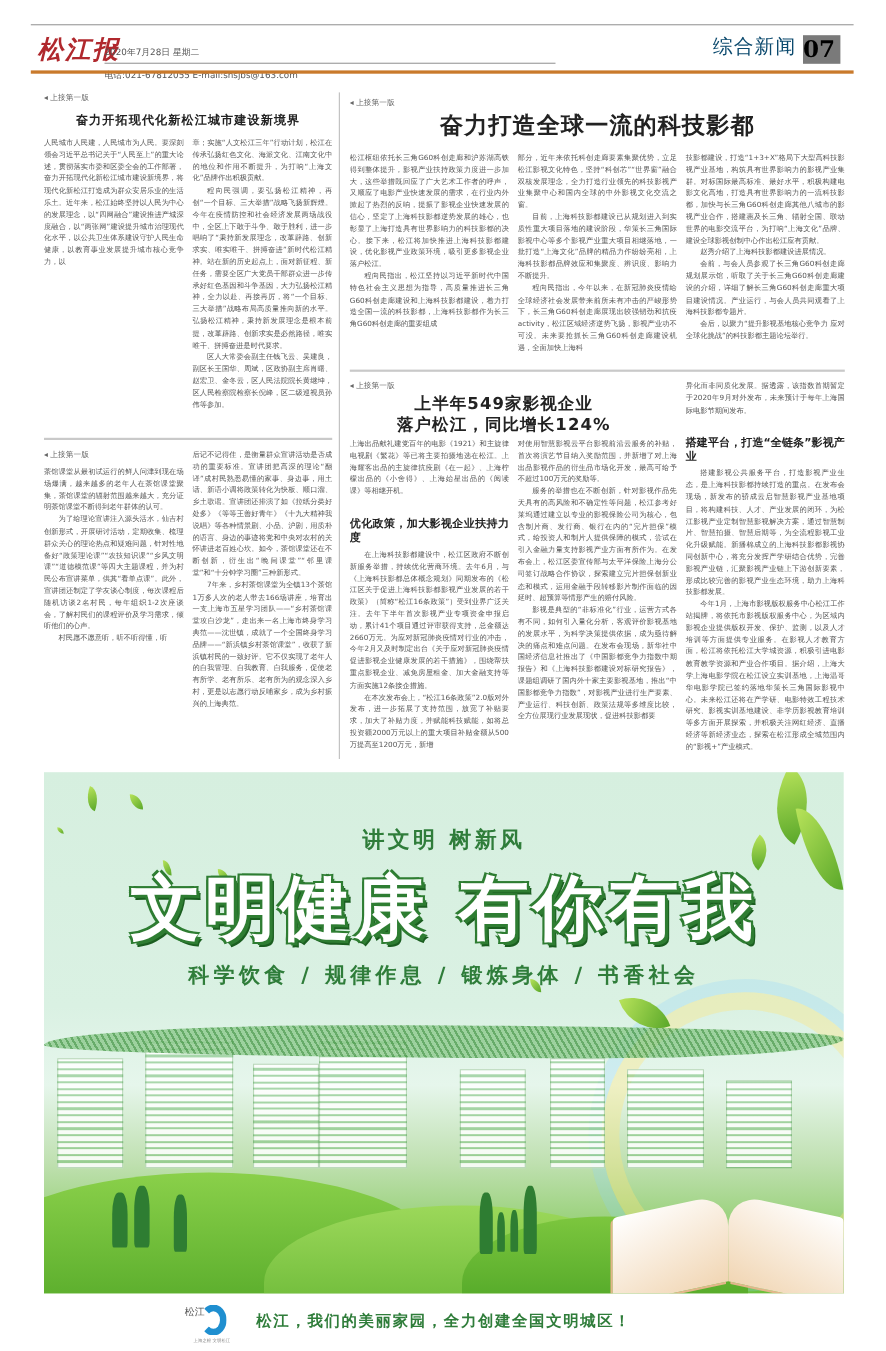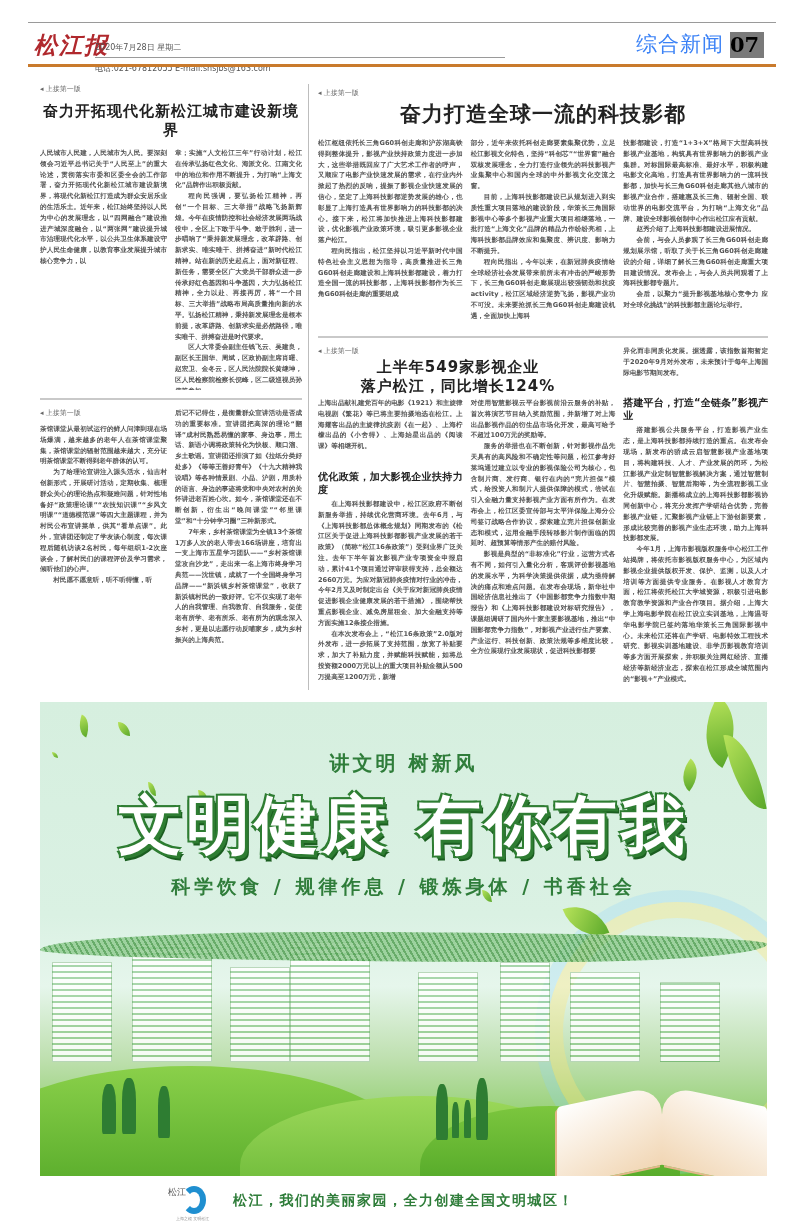--- a/index.html
+++ b/index.html
@@ -6,32 +6,32 @@
   html, body { width: 805px; height: 1228px; background: #ffffff; overflow: hidden; }
   body { font-family: "DejaVu Sans", "Liberation Sans", sans-serif; color: #333; position: relative; }
 
   
   .top-rule { position: absolute; left: 28px; top: 22px; width: 748px; height: 1px; background: #9a9a9a; }
   .masthead { position: absolute; left: 28px; top: 26px; width: 748px; height: 38px; }
   .logo { position: absolute; left: 6px; top: 4px; font-family: "DejaVu Serif", "Liberation Serif", serif; font-style: italic; font-weight: bold; font-size: 23px; color: #b0282d; letter-spacing: 2px; }
   .meta { position: absolute; left: 67px; top: 16px; width: 410px; font-size: 8px; color: #555; }
   .meta .date { display: block; padding-bottom: 4px; border-bottom: 1px solid #9a9a9a; }
   .meta .contact { display: block; padding-top: 5px; }
-  .section { position: absolute; right: 52px; top: 4px; font-family: Liberation Mono, monospace; font-size: 21px; color: #3b82f6; letter-spacing: 1px; }
+  .section { position: absolute; right: 52px; top: 4px; font-family: Liberation Mono, monospace; font-size: 18px; color: #0c4a6e; letter-spacing: 1px; }
   .page-no { position: absolute; right: 12px; top: 6px; width: 34px; height: 26px; background: #7a7a7a; color: #000000; font-family: "DejaVu Serif", serif; font-weight: bold; font-size: 21px; text-align: left; line-height: 26px; }
   .orange-rule { position: absolute; left: 28px; top: 64px; width: 748px; height: 3px; background: #c97a2c; }
 
   
   .article { position: absolute; }
   .cont { font-size: 7px; color: #666; }
   .cont::before { content: "◂ "; }
   .headline { font-weight: bold; color: #222; text-align: center; letter-spacing: 1px; }
   .cols { display: flex; gap: 8px; }
   .col { flex: 1; font-size: 6.6px; line-height: 10.8px; color: #555; text-align: justify; }
-  .col p { text-indent: 2em; font-weight: bold; }
+  .col p { text-indent: 2em; }
   .col p.noindent { text-indent: 0; }
   .subhead { font-weight: bold; color: #222; font-size: 10px; margin: 18px 0 3px 0; line-height: 13px; }
 
   .vrule { position: absolute; width: 1px; background: #bdbdbd; }
   .hrule { position: absolute; height: 2px; background: #c9c9c9; }
 
   
   .banner { position: absolute; left: 40px; top: 702px; width: 727px; height: 474px; overflow: hidden;
     background: linear-gradient(180deg, #d6efdf 0%, #daf1e3 45%, #e6f6ec 60%, #bfe0b0 75%, #6cbf3a 100%); }
   .banner .leaf { position: absolute; border-radius: 0 100% 0 100%; background: linear-gradient(135deg, #b8e35a, #5aa82a); }
@@ -67,21 +67,21 @@
     <span class="date">2020年7月28日  星期二</span>
     <span class="contact">电话:021-67812055  E-mail:shsjbs@163.com</span>
   </div>
   <div class="section">综合新闻</div>
   <div class="page-no">07</div>
 </div>
 <div class="orange-rule"></div>
 
 <div class="article" style="left:40px; top:84px; width:262px; height:306px; overflow:hidden;">
   <div class="cont">上接第一版</div>
-  <div class="headline" style="font-size:15px; margin:8px 0 8px 0;">奋力开拓现代化新松江城市建设新境界</div>
+  <div class="headline" style="font-size:11px; margin:8px 0 8px 0;">奋力开拓现代化新松江城市建设新境界</div>
   <div class="cols">
     <div class="col">
       <p class="noindent">人民城市人民建，人民城市为人民。要深刻领会习近平总书记关于“人民至上”的重大论述，贯彻落实市委和区委全会的工作部署，奋力开拓现代化新松江城市建设新境界，将现代化新松江打造成为群众安居乐业的生活乐土。近年来，松江始终坚持以人民为中心的发展理念，以“四网融合”建设推进产城深度融合，以“两张网”建设提升城市治理现代化水平，以公共卫生体系建设守护人民生命健康，以教育事业发展提升城市核心竞争力，以</p>
     </div>
     <div class="col">
       <p class="noindent">章；实施“人文松江三年”行动计划，松江在传承弘扬红色文化、海派文化、江南文化中的地位和作用不断提升，为打响“上海文化”品牌作出积极贡献。</p>
       <p>程向民强调，要弘扬松江精神，再创“一个目标、三大举措”战略飞扬新辉煌。今年在疫情防控和社会经济发展两场战役中，全区上下敢于斗争、敢于胜利，进一步唱响了“秉持新发展理念，改革辟路、创新求实、唯实唯干、拼搏奋进”新时代松江精神。站在新的历史起点上，面对新征程、新任务，需要全区广大党员干部群众进一步传承好红色基因和斗争基因，大力弘扬松江精神，全力以赴、再接再厉，将“一个目标、三大举措”战略布局高质量推向新的水平。弘扬松江精神，秉持新发展理念是根本前提，改革辟路、创新求实是必然路径，唯实唯干、拼搏奋进是时代要求。</p>
       <p>区人大常委会副主任钱飞云、吴建良，副区长王国华、周斌，区政协副主席肖曙、赵宏卫、金冬云，区人民法院院长黄继坤，区人民检察院检察长倪峰，区二级巡视员孙伟等参加。</p>
     </div>
   </div>
@@ -115,21 +115,21 @@
       <p>程向民指出，松江坚持以习近平新时代中国特色社会主义思想为指导，高质量推进长三角G60科创走廊建设和上海科技影都建设，着力打造全国一流的科技影都，上海科技影都作为长三角G60科创走廊的重要组成</p>
     </div>
     <div class="col">
       <p class="noindent">部分，近年来依托科创走廊要素集聚优势，立足松江影视文化特色，坚持“科创芯”“世界窗”融合双核发展理念，全力打造行业领先的科技影视产业集聚中心和国内全球的中外影视文化交流之窗。</p>
       <p>目前，上海科技影都建设已从规划进入到实质性重大项目落地的建设阶段，华策长三角国际影视中心等多个影视产业重大项目相继落地，一批打造“上海文化”品牌的精品力作纷纷亮相，上海科技影都品牌效应和集聚度、辨识度、影响力不断提升。</p>
       <p>程向民指出，今年以来，在新冠肺炎疫情给全球经济社会发展带来前所未有冲击的严峻形势下，长三角G60科创走廊展现出较强韧劲和抗疫activity，松江区域经济逆势飞扬，影视产业功不可没。未来要抢抓长三角G60科创走廊建设机遇，全面加快上海科</p>
     </div>
     <div class="col">
       <p class="noindent">技影都建设，打造“1+3+X”格局下大型高科技影视产业基地，构筑具有世界影响力的影视产业集群。对标国际最高标准、最好水平，积极构建电影文化高地，打造具有世界影响力的一流科技影都，加快与长三角G60科创走廊其他八城市的影视产业合作，搭建惠及长三角、辐射全国、联动世界的电影交流平台，为打响“上海文化”品牌、建设全球影视创制中心作出松江应有贡献。</p>
       <p>赵秀介绍了上海科技影都建设进展情况。</p>
-      <p>会前，与会人员参观了长三角G60科创走廊规划展示馆，听取了关于长三角G60科创走廊建设的介绍，详细了解长三角G60科创走廊重大项目建设情况。发布会上，与会人员共同观看了上海科技影都专题片。</p>
+      <p>会前，与会人员参观了长三角G60科创走廊规划展示馆，听取了关于长三角G60科创走廊建设的介绍，详细了解长三角G60科创走廊重大项目建设情况。产业运行，与会人员共同观看了上海科技影都专题片。</p>
       <p>会后，以聚力“提升影视基地核心竞争力 应对全球化挑战”的科技影都主题论坛举行。</p>
     </div>
   </div>
 </div>
 
 <div class="hrule" style="left:318px; top:336px; width:450px;"></div>
 
 <div class="article" style="left:318px; top:346px; width:450px; height:344px; overflow:hidden;">
   <div class="cont" style="width:280px;">上接第一版</div>
   <div style="width:280px;">

